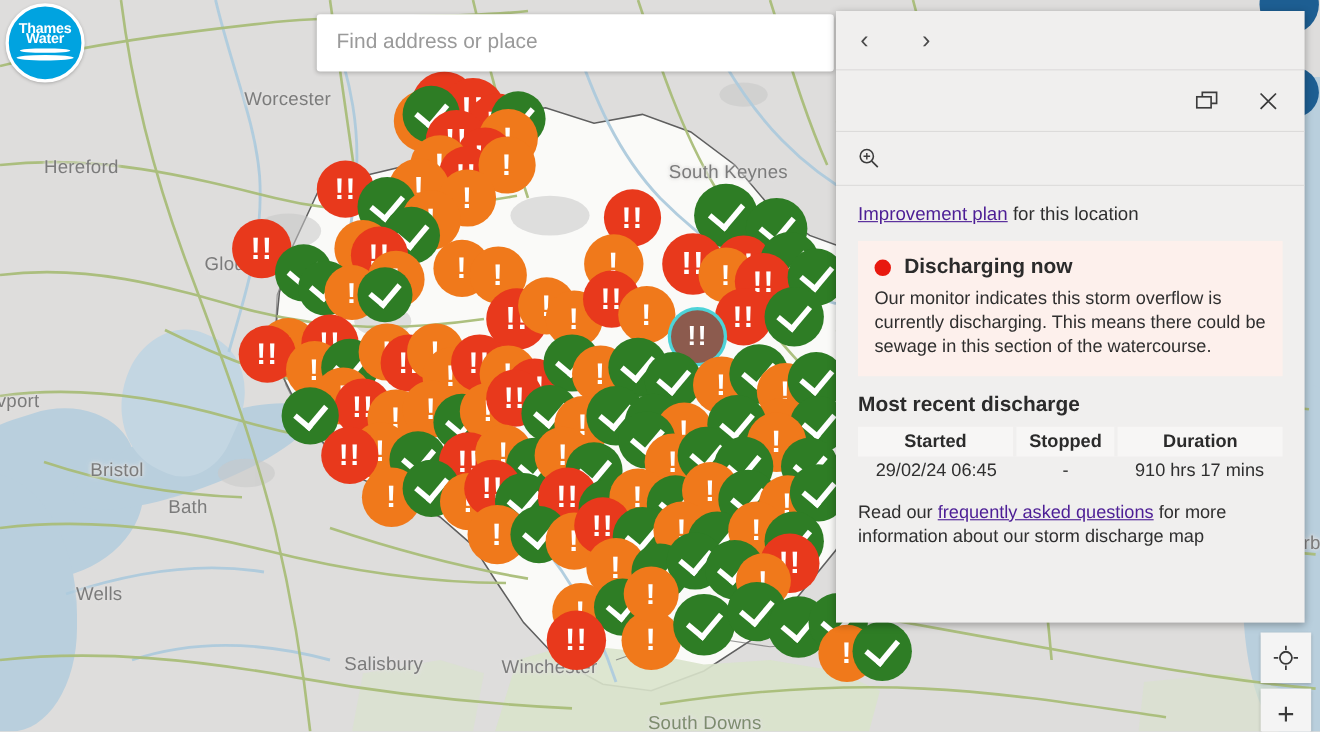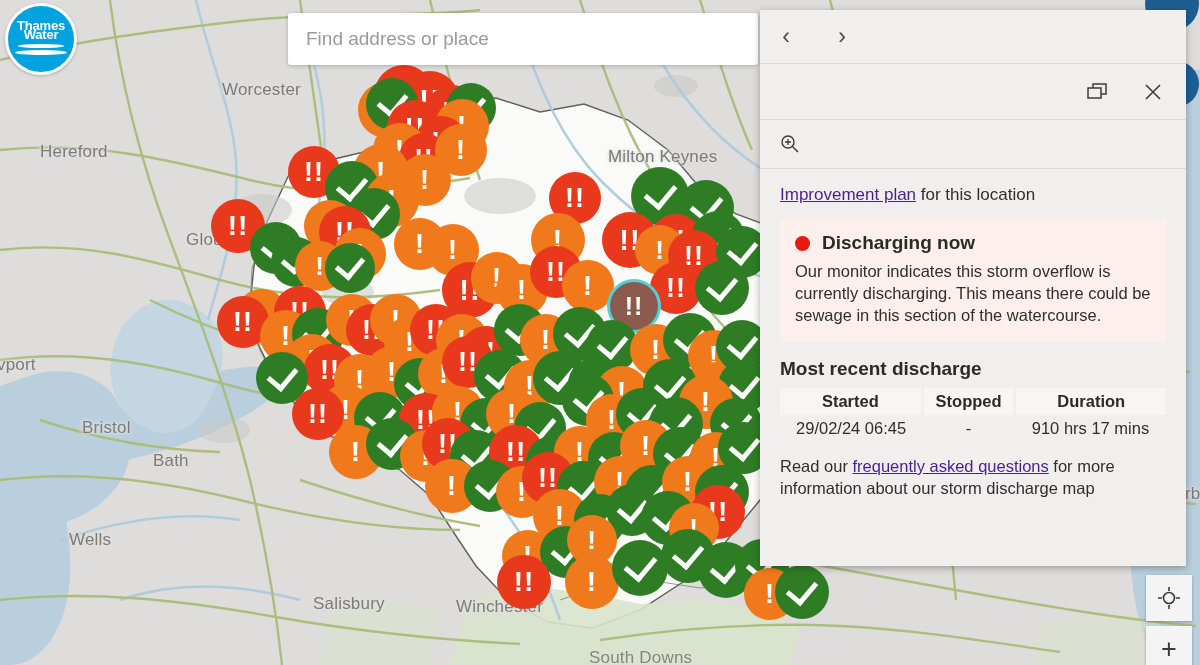--- a/index.html
+++ b/index.html
@@ -202,21 +202,21 @@
     <div id="map-labels">
         <div class="mlabel" style="left: 190px; top: 80px; margin-left: 32px;">Worcester</div>
         <div class="mlabel" style="left: 40px; top: 142px;">Hereford</div>
         <div class="mlabel" style="left: 186px; top: 230px;">Glouces</div>
         <div class="mlabel" style="left: -3px; top: 355px;">vport</div>
         <div class="mlabel" style="left: 82px; top: 418px;">Bristol</div>
         <div class="mlabel" style="left: 153px; top: 451px;">Bath</div>
         <div class="mlabel" style="left: 69px; top: 530px;">Wells</div>
         <div class="mlabel" style="left: 313px; top: 594px;">Salisbury</div>
         <div class="mlabel" style="left: 456px; top: 597px;">Winchester</div>
-        <div class="mlabel" style="left: 608px; top: 147px;">Milton Keynes</div>
+        <div class="mlabel" style="left: 608px; top: 147px;">South Keynes</div>
         <div class="mlabel park-label" style="left: 589px; top: 648px;">South Downs</div>
         <div class="mlabel" style="left: 1185px; top: 484px;">rb</div>
       </div>
 
     <div id="map-markers">
         <div class="mk red" style="left: 374px; top: 65px; width: 60px; height: 60px;">
           <span class="glyph bang" style="font-size: 31px;">!!</span>
         </div>
         <div class="mk red" style="left: 401px; top: 71px; width: 58px; height: 58px;">
           <span class="glyph bang" style="font-size: 30px;">!!</span>

